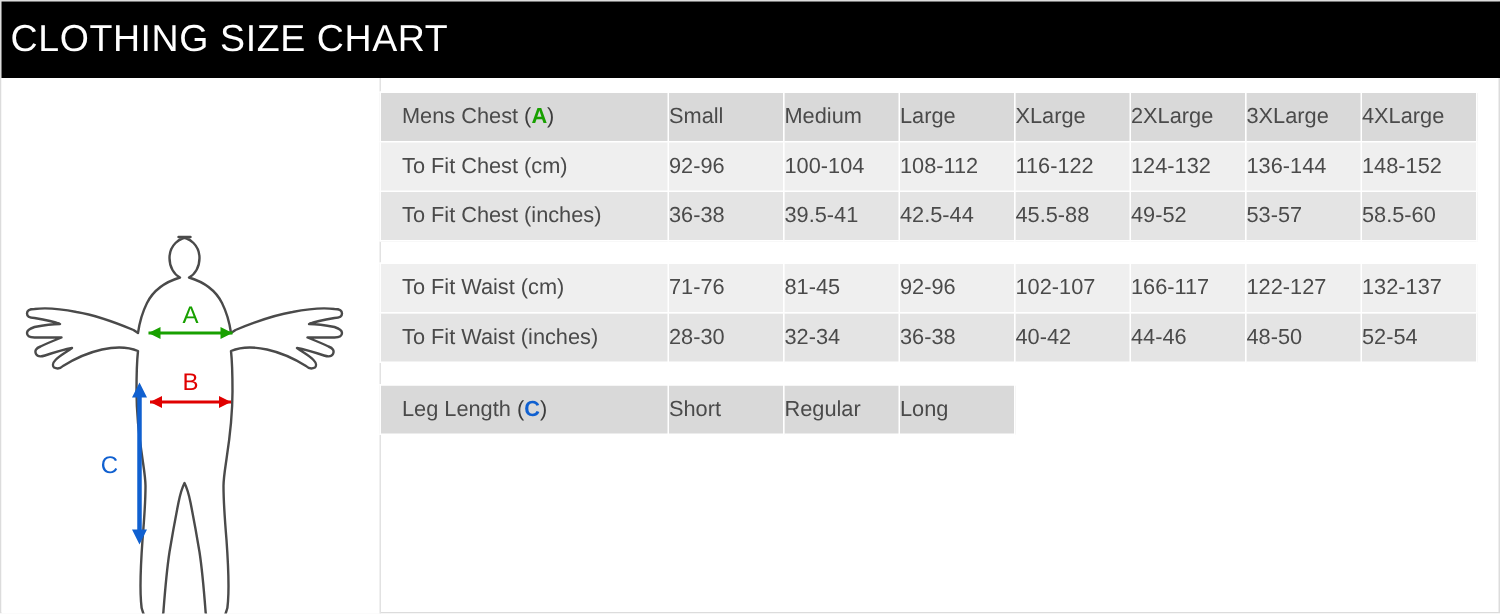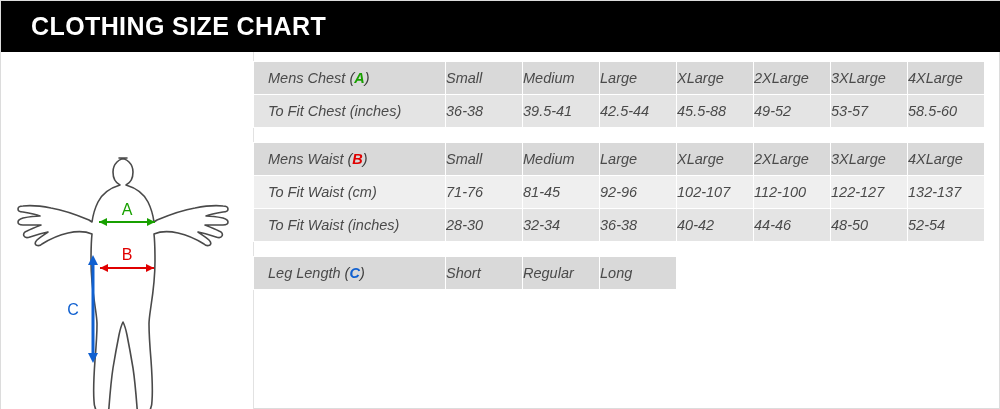--- a/index.html
+++ b/index.html
@@ -29,22 +29,22 @@
     width: 1000px;
     height: 51px;
     background: #000000;
     color: #ffffff;
     display: flex;
     align-items: center;
   }
   .header-title {
     font-size: 25px;
     letter-spacing: 0.4px;
-    padding-left: 30px;
-    font-weight: 700;
+    padding-left: 6px;
+    font-weight: 400;
     color: #ffffff;
     white-space: nowrap;
   }
   
   .figure-panel {
     position: absolute;
     left: 0;
     top: 51px;
     width: 252px;
     height: 358px;
@@ -58,21 +58,20 @@
   }
   
   .tables {
     position: absolute;
     left: 252px;
     top: 51px;
     width: 748px;
     height: 358px;
     padding: 9px 0 0 0;
     box-sizing: border-box;
-    font-style: italic;
   }
   table.size-table {
     border-collapse: collapse;
     table-layout: fixed;
     width: 730px;
     margin-bottom: 14px;
   }
   table.size-table.leg {
     width: 386px;
   }
@@ -230,20 +229,30 @@
           <tr class="hdr-row">
         <th class="rowhead"><span>Mens Chest</span> <span class="paren">(</span><span class="letter-a">A</span><span class="paren">)</span></th>
         <th>Small</th>
         <th>Medium</th>
         <th>Large</th>
         <th>XLarge</th>
         <th>2XLarge</th>
         <th>3XLarge</th>
         <th>4XLarge</th>
       </tr>
+      <tr class="row-a">
+        <td class="rowhead">To Fit Chest (cm)</td>
+        <td>92-96</td>
+        <td>100-104</td>
+        <td>108-112</td>
+        <td>116-122</td>
+        <td>124-132</td>
+        <td>136-144</td>
+        <td>148-152</td>
+      </tr>
       <tr class="row-b">
         <td class="rowhead">To Fit Chest (inches)</td>
         <td>36-38</td>
         <td>39.5-41</td>
         <td>42.5-44</td>
         <td>45.5-88</td>
         <td>49-52</td>
         <td>53-57</td>
         <td>58.5-60</td>
       </tr>
@@ -255,37 +264,27 @@
         <col style="width:192px">
           <col style="width:77px">
           <col style="width:77px">
           <col style="width:77px">
         <col style="width:77px">
           <col style="width:77px">
           <col style="width:77px">
           <col style="width:77px">
       </colgroup>
       <tbody>
-          <tr class="hdr-row">
-        <th class="rowhead"><span>Mens Waist</span> <span class="paren">(</span><span class="letter-b">B</span><span class="paren">)</span></th>
-        <th>Small</th>
-        <th>Medium</th>
-        <th>Large</th>
-        <th>XLarge</th>
-        <th>2XLarge</th>
-        <th>3XLarge</th>
-        <th>4XLarge</th>
-      </tr>
       <tr class="row-a">
         <td class="rowhead">To Fit Waist (cm)</td>
         <td>71-76</td>
         <td>81-45</td>
         <td>92-96</td>
         <td>102-107</td>
-        <td>112-100</td>
+        <td>166-117</td>
         <td>122-127</td>
         <td>132-137</td>
       </tr>
       <tr class="row-b">
         <td class="rowhead">To Fit Waist (inches)</td>
         <td>28-30</td>
         <td>32-34</td>
         <td>36-38</td>
         <td>40-42</td>
         <td>44-46</td>

